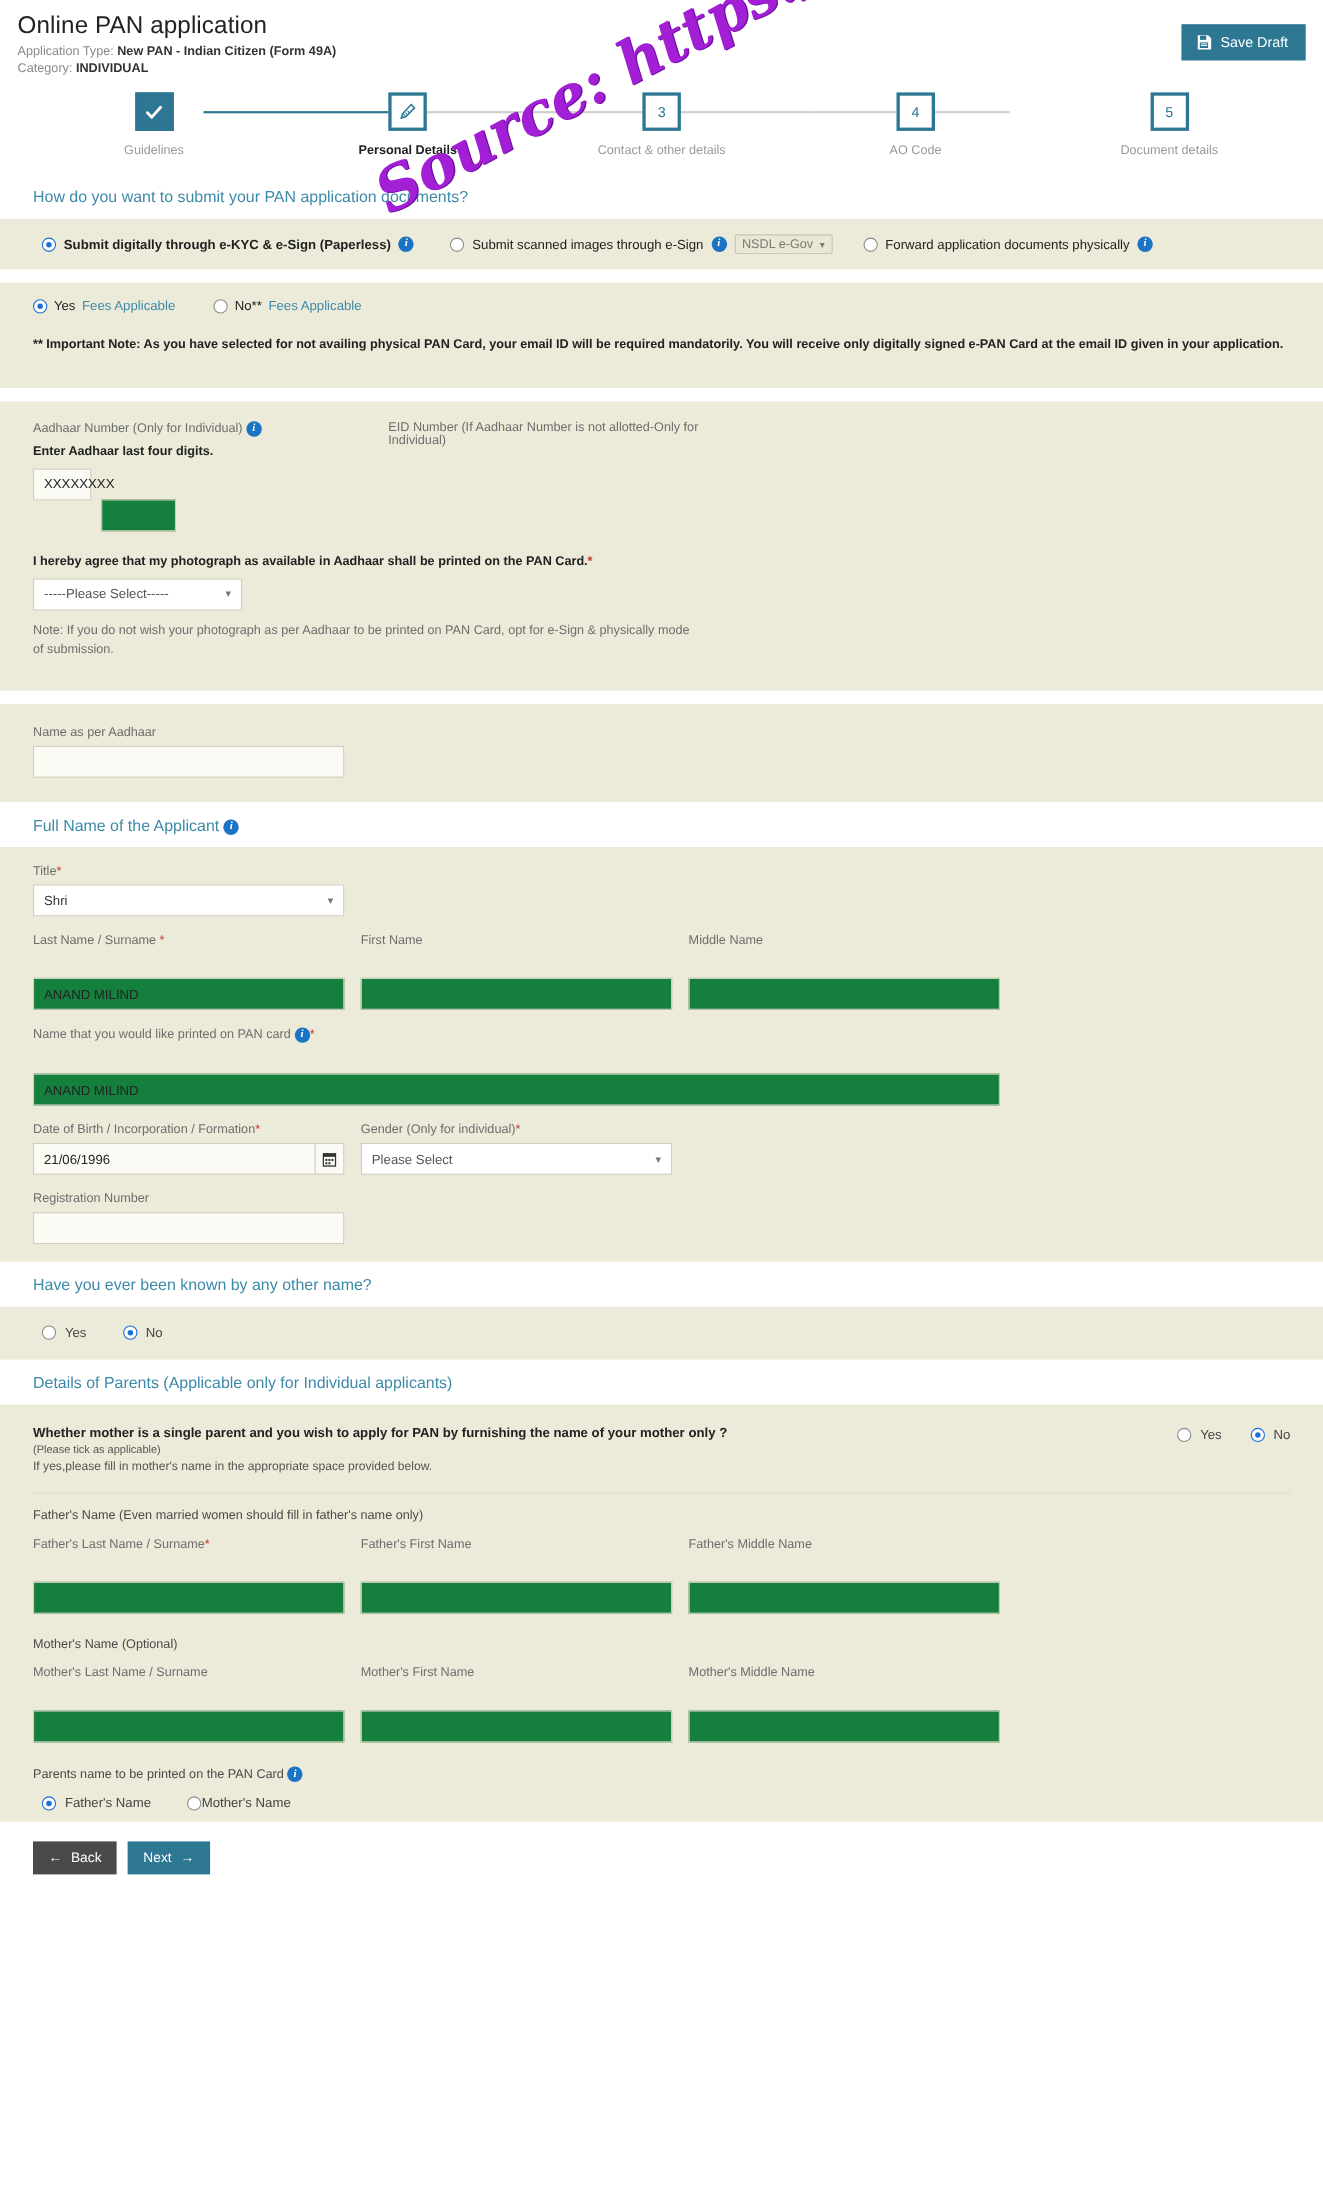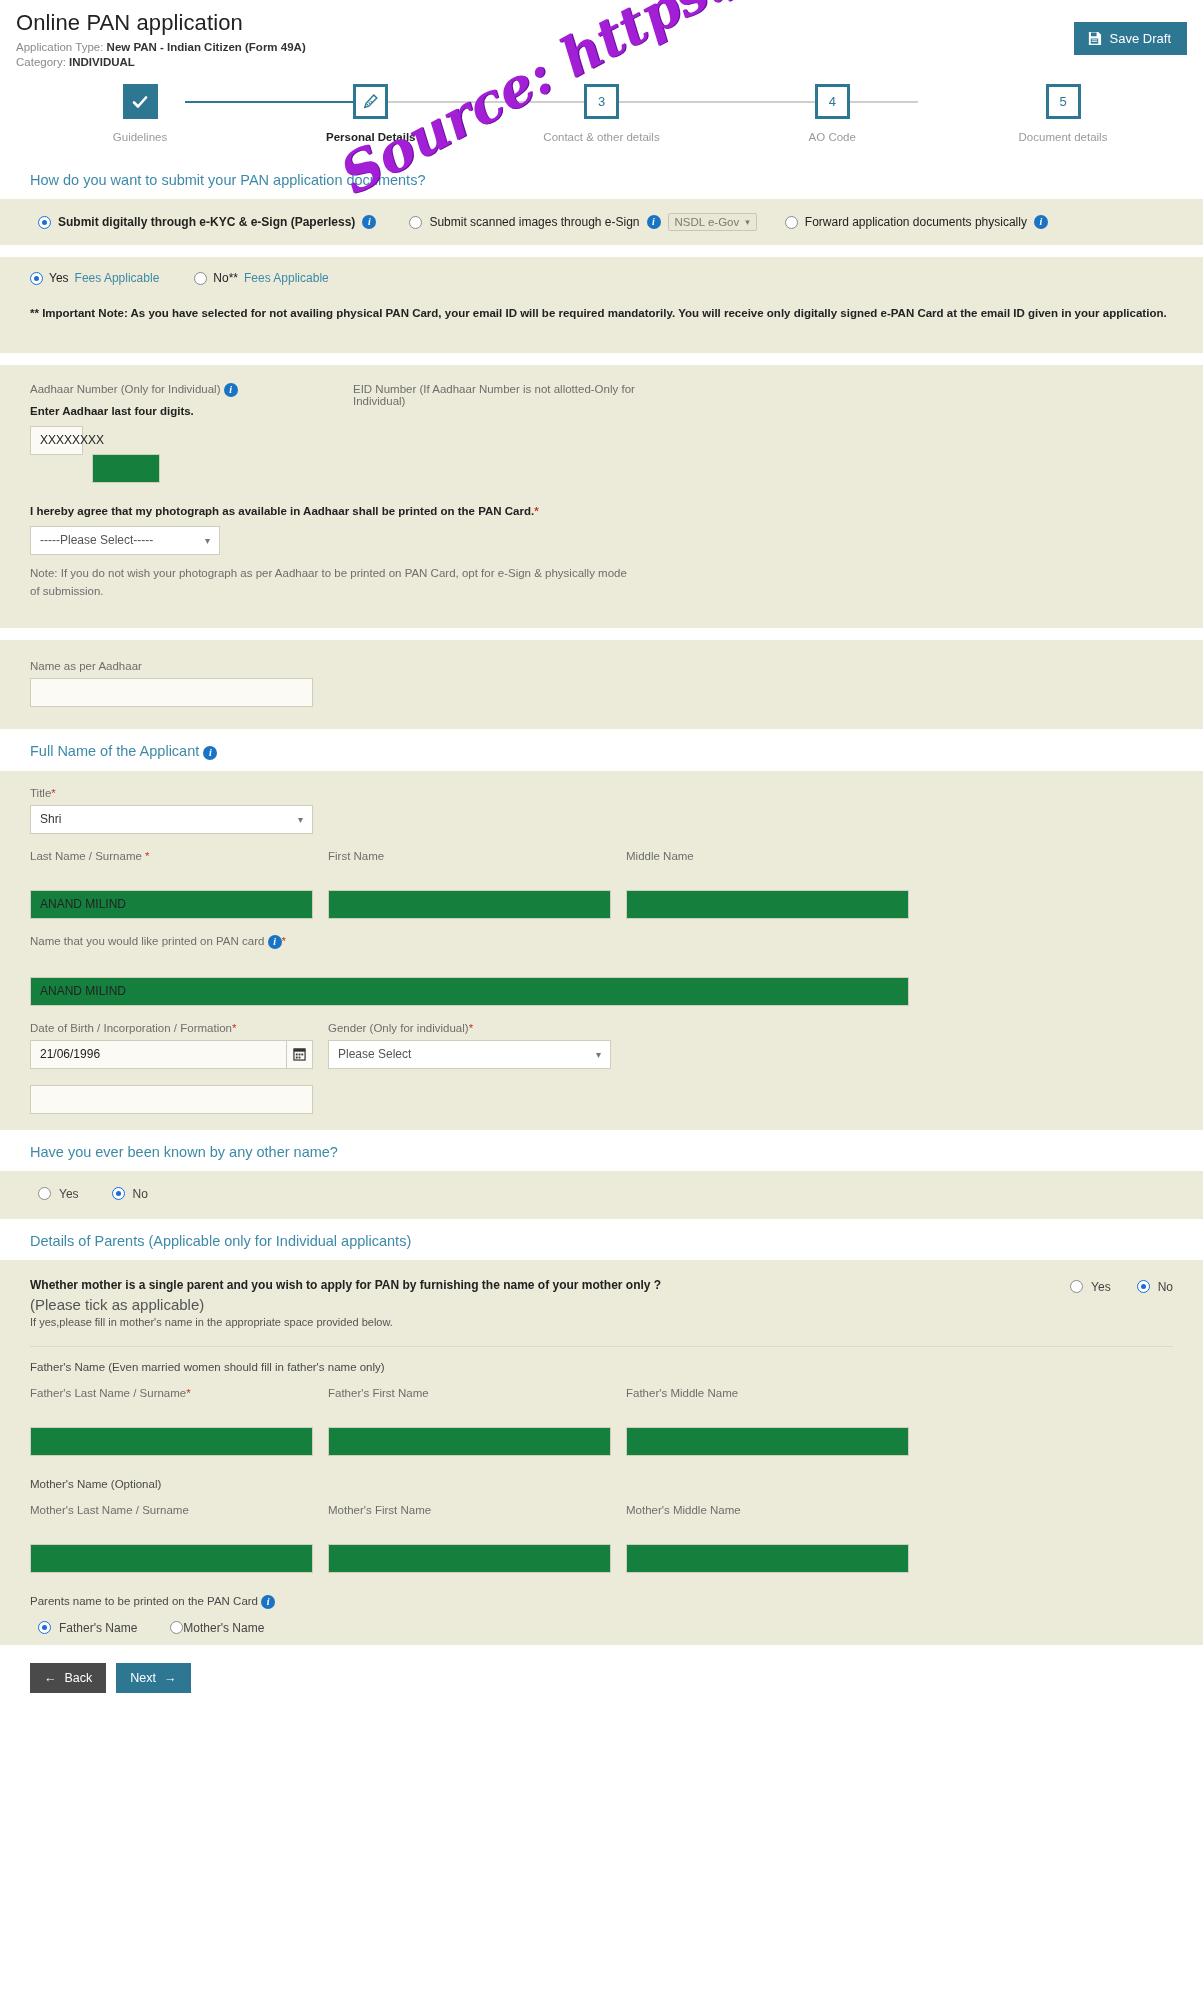--- a/index.html
+++ b/index.html
@@ -324,20 +324,21 @@
       <div class="c3">
         <span class="lbl"><span>Gender (Only for individual)</span><span class="req">*</span></span>
         <div class="sel">
           <span>Please Select</span>
           <span class="cv">▾</span>
         </div>
       </div>
     </div>
 
     <div style="margin-top:16px;">
+      <span class="lbl">Registration Number</span>
       <div class="inp" style="width:283px;"></div>
     </div>
   </div>
 
   <div class="sec-title">Have you ever been known by any other name?</div>
   <div class="panel" style="padding-top:16px;padding-bottom:18px;">
     <div class="opt-row">
       <div class="opt" style="gap:8px;margin-left:8px;">
         <span class="radio"></span>
         <span class="txt" style="color:#444;">Yes</span>
@@ -347,21 +348,21 @@
         <span class="txt" style="color:#444;">No</span>
       </div>
     </div>
   </div>
 
   <div class="sec-title">Details of Parents (Applicable only for Individual applicants)</div>
   <div class="panel" style="padding-top:18px;padding-bottom:10px;">
     <div style="display:flex;justify-content:space-between;align-items:flex-start;">
       <div>
         <div style="font-size:12px;font-weight:700;color:#222;">Whether mother is a single parent and you wish to apply for PAN by furnishing the name of your mother only ?</div>
-        <div style="font-size:15px;color:#555;margin-top:4px;">(Please tick as applicable)</div>
+        <div style="font-size:10px;color:#555;margin-top:4px;">(Please tick as applicable)</div>
         <div style="font-size:11px;color:#555;margin-top:3px;">If yes,please fill in mother's name in the appropriate space provided below.</div>
       </div>
       <div style="display:flex;gap:26px;padding-top:2px;">
         <div class="opt" style="gap:8px;">
           <span class="radio"></span>
           <span class="txt" style="font-size:12px;color:#444;">Yes</span>
         </div>
         <div class="opt" style="gap:8px;">
           <span class="radio on"></span>
           <span class="txt" style="font-size:12px;color:#444;">No</span>

